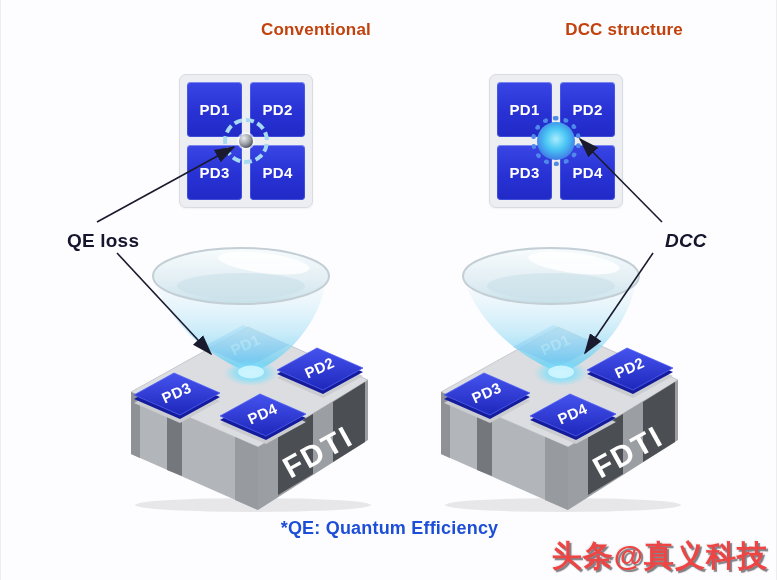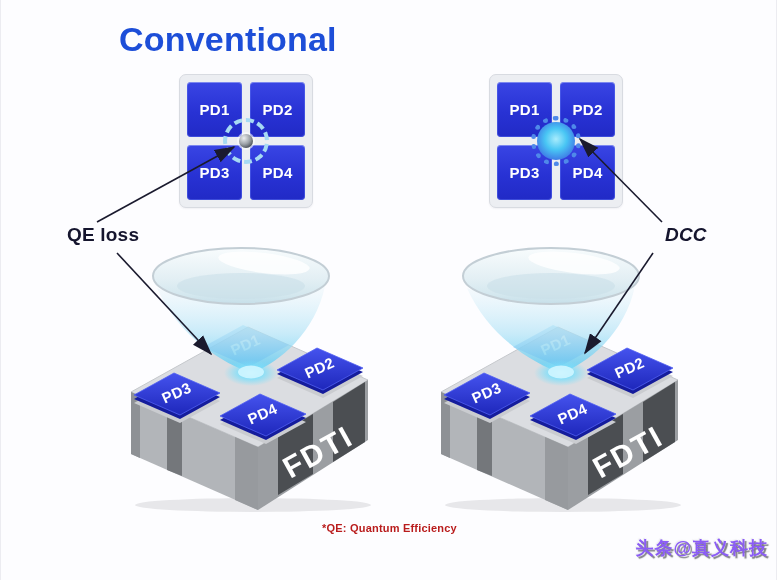--- a/index.html
+++ b/index.html
@@ -4,22 +4,22 @@
 <style>
   html,body { margin:0; padding:0; background:#ffffff; }
   .stage {
     position:relative; width:777px; height:580px;
     background:#fdfdff; overflow:hidden;
     font-family:"Liberation Sans", sans-serif;
     border-left:1px solid #ececf1; border-right:1px solid #ececf1;
     box-sizing:border-box;
   }
   .title {
-    position:absolute; top:20px; width:252px; text-align:left;
-    font-size:34px; font-weight:700; color:#1d4ed8; letter-spacing:0.2px;
+    position:absolute; top:20px; width:252px; text-align:right;
+    font-size:17px; font-weight:700; color:#c2410c; letter-spacing:0.2px;
   }
   #title-left  { left:118px; }
   #title-right { left:430px; }
 
   .pd-grid {
     position:absolute; top:74px; width:134px; height:134px;
     background:#eceef2; border:1px solid #d8dbe1; border-radius:7px;
     display:grid; grid-template-columns:55px 55px; grid-template-rows:55px 55px;
     gap:8px; padding:7px; box-sizing:border-box;
     box-shadow:0 1px 2px rgba(30,30,60,0.06);
@@ -42,21 +42,21 @@
   }
   .marker-dcc {
     position:absolute; left:530px; top:116px; width:50px; height:50px;
     border:5px dotted #4f89e9; border-radius:50%; box-sizing:border-box;
   }
   .marker-dcc .core {
     position:absolute; inset:1px; border-radius:50%;
     background:radial-gradient(circle at 50% 45%, #a8ecfc 0%, #49c6f4 38%, #3f80e7 72%, #3b79e2 100%);
   }
 
-  .callout { position:absolute; top:224px; font-size:19px; font-weight:700; color:#15152e; letter-spacing:0.2px; }
+  .callout { position:absolute; top:230px; font-size:19px; font-weight:700; color:#15152e; letter-spacing:0.2px; }
   #qe-loss-label { left:66px; }
   #dcc-label     { left:664px;font-style:italic; }
 
   .block { position:absolute; top:242px; width:280px; height:272px; }
   #block-left  { left:112px; }
   #block-right { left:422px; }
 
   .arrows { position:absolute; left:0; top:0; width:777px; height:580px; z-index:5; pointer-events:none; }
   .arrow-line { stroke:#1a1a2e; stroke-width:1.6; fill:none; }
 
@@ -64,34 +64,35 @@
     font-family:"Liberation Sans", sans-serif; font-size:30px; font-weight:700;
     fill:#ffffff; letter-spacing:2px; text-anchor:middle; dominant-baseline:middle;
   }
   .tile-label {
     font-family:"Liberation Sans", sans-serif; font-size:15px; font-weight:700;
     fill:#ffffff; text-anchor:middle; dominant-baseline:middle; letter-spacing:0.3px;
   }
 
   .footnotes {
     position:absolute; left:0; top:519px; width:777px; text-align:center;
-    font-size:11px; font-weight:700; color:#b91c1c; line-height:19px; letter-spacing:0.2px;
+    font-size:18px; font-weight:700; color:#1d4ed8; line-height:19px; letter-spacing:0.2px;
   }
   .watermark {
     position:absolute; right:8px; top:536px;
-    font-size:18px; font-weight:700; letter-spacing:1px; color:#8b5cf6;
+    font-size:30px; font-weight:700; letter-spacing:1px; color:#ef4444;
     text-shadow:2px 2px 1px rgba(105,105,110,0.85), -1px -1px 1px rgba(235,235,238,0.9);
   }
 </style>
 </head>
 <body>
 
 <div class="stage">
 
   <div class="title" id="title-left">Conventional</div>
+  <div class="title" id="title-right">DCC structure</div>
 
   <div class="pd-grid" id="grid-left">
     <div class="pd-cell">PD1</div>
     <div class="pd-cell">PD2</div>
     <div class="pd-cell">PD3</div>
     <div class="pd-cell">PD4</div>
   </div>
   <div class="marker-conv">
     <div class="ring"></div>
     <div class="dot"></div>

